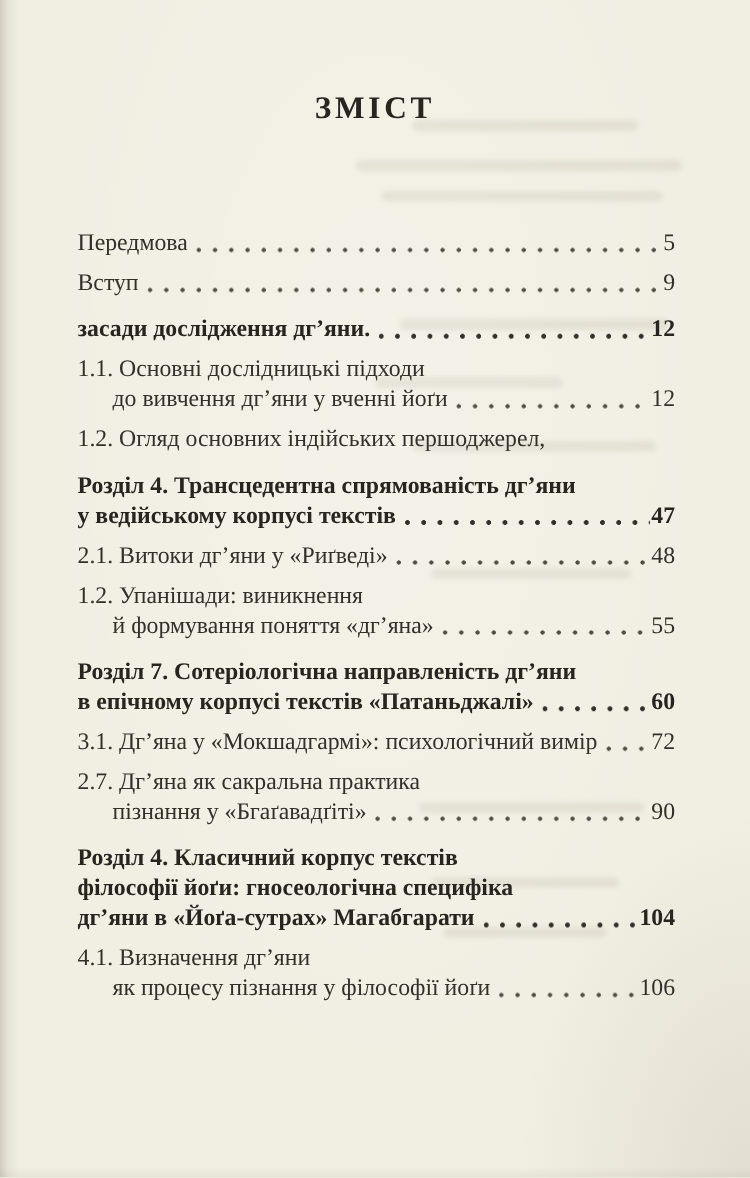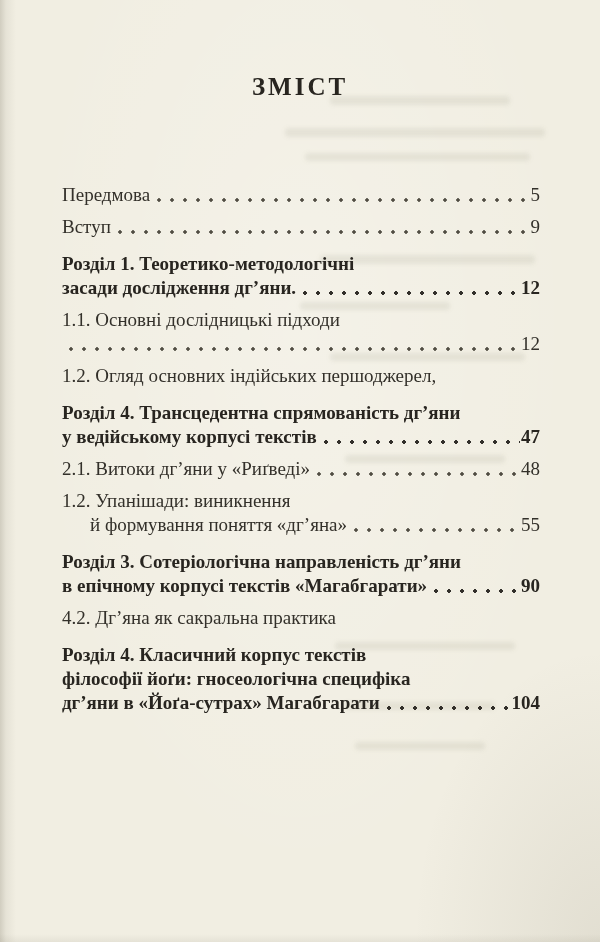--- a/index.html
+++ b/index.html
@@ -124,33 +124,31 @@
       </div>
       <div class="entry plain">
         <div class="row">
           <span class="txt">Вступ</span>
           <span class="dots"></span>
           <span class="pagenum">9</span>
         </div>
       </div>
       <div class="entry chapter">
         <div class="row">
-          <span class="txt">Розділ 1. Теоретико-методологічні</span>
-        </div>
-        <div class="row">
           <span class="txt cont">засади дослідження дг’яни.</span>
           <span class="dots"></span>
           <span class="pagenum">12</span>
         </div>
       </div>
       <div class="entry sub">
         <div class="row">
           <span class="txt">1.1. Основні дослідницькі підходи</span>
         </div>
         <div class="row">
+          <span class="txt cont">до вивчення дг’яни у вченні йоґи</span>
           <span class="dots"></span>
           <span class="pagenum">12</span>
         </div>
       </div>
       <div class="entry sub">
         <div class="row">
           <span class="txt">1.2. Огляд основних індійських першоджерел,</span>
         </div>
       </div>
       <div class="entry chapter">
@@ -175,40 +173,62 @@
           <span class="txt">1.2. Упанішади: виникнення</span>
         </div>
         <div class="row">
           <span class="txt cont">й формування поняття «дг’яна»</span>
           <span class="dots"></span>
           <span class="pagenum">55</span>
         </div>
       </div>
       <div class="entry chapter">
         <div class="row">
-          <span class="txt">Розділ 3. Сотеріологічна направленість дг’яни</span>
-        </div>
-        <div class="row">
-          <span class="txt cont">в епічному корпусі текстів «Магабгарати»</span>
+          <span class="txt">Розділ 7. Сотеріологічна направленість дг’яни</span>
+        </div>
+        <div class="row">
+          <span class="txt cont">в епічному корпусі текстів «Патаньджалі»</span>
+          <span class="dots"></span>
+          <span class="pagenum">60</span>
+        </div>
+      </div>
+      <div class="entry sub">
+        <div class="row">
+          <span class="txt">3.1. Дг’яна у «Мокшадгармі»: психологічний вимір</span>
+          <span class="dots"></span>
+          <span class="pagenum">72</span>
+        </div>
+      </div>
+      <div class="entry sub">
+        <div class="row">
+          <span class="txt">2.7. Дг’яна як сакральна практика</span>
+        </div>
+        <div class="row">
+          <span class="txt cont">пізнання у «Бгаґавадґіті»</span>
           <span class="dots"></span>
           <span class="pagenum">90</span>
         </div>
       </div>
-      <div class="entry sub">
-        <div class="row">
-          <span class="txt">4.2. Дг’яна як сакральна практика</span>
-        </div>
-      </div>
       <div class="entry chapter">
         <div class="row">
           <span class="txt">Розділ 4. Класичний корпус текстів</span>
         </div>
         <div class="row">
           <span class="txt cont">філософії йоґи: гносеологічна специфіка</span>
         </div>
         <div class="row">
           <span class="txt cont">дг’яни в «Йоґа-сутрах» Магабгарати</span>
           <span class="dots"></span>
           <span class="pagenum">104</span>
+        </div>
+      </div>
+      <div class="entry sub">
+        <div class="row">
+          <span class="txt">4.1. Визначення дг’яни</span>
+        </div>
+        <div class="row">
+          <span class="txt cont">як процесу пізнання у філософії йоґи</span>
+          <span class="dots"></span>
+          <span class="pagenum">106</span>
         </div>
       </div>
     </div>
 </div>
 
 </body></html>

